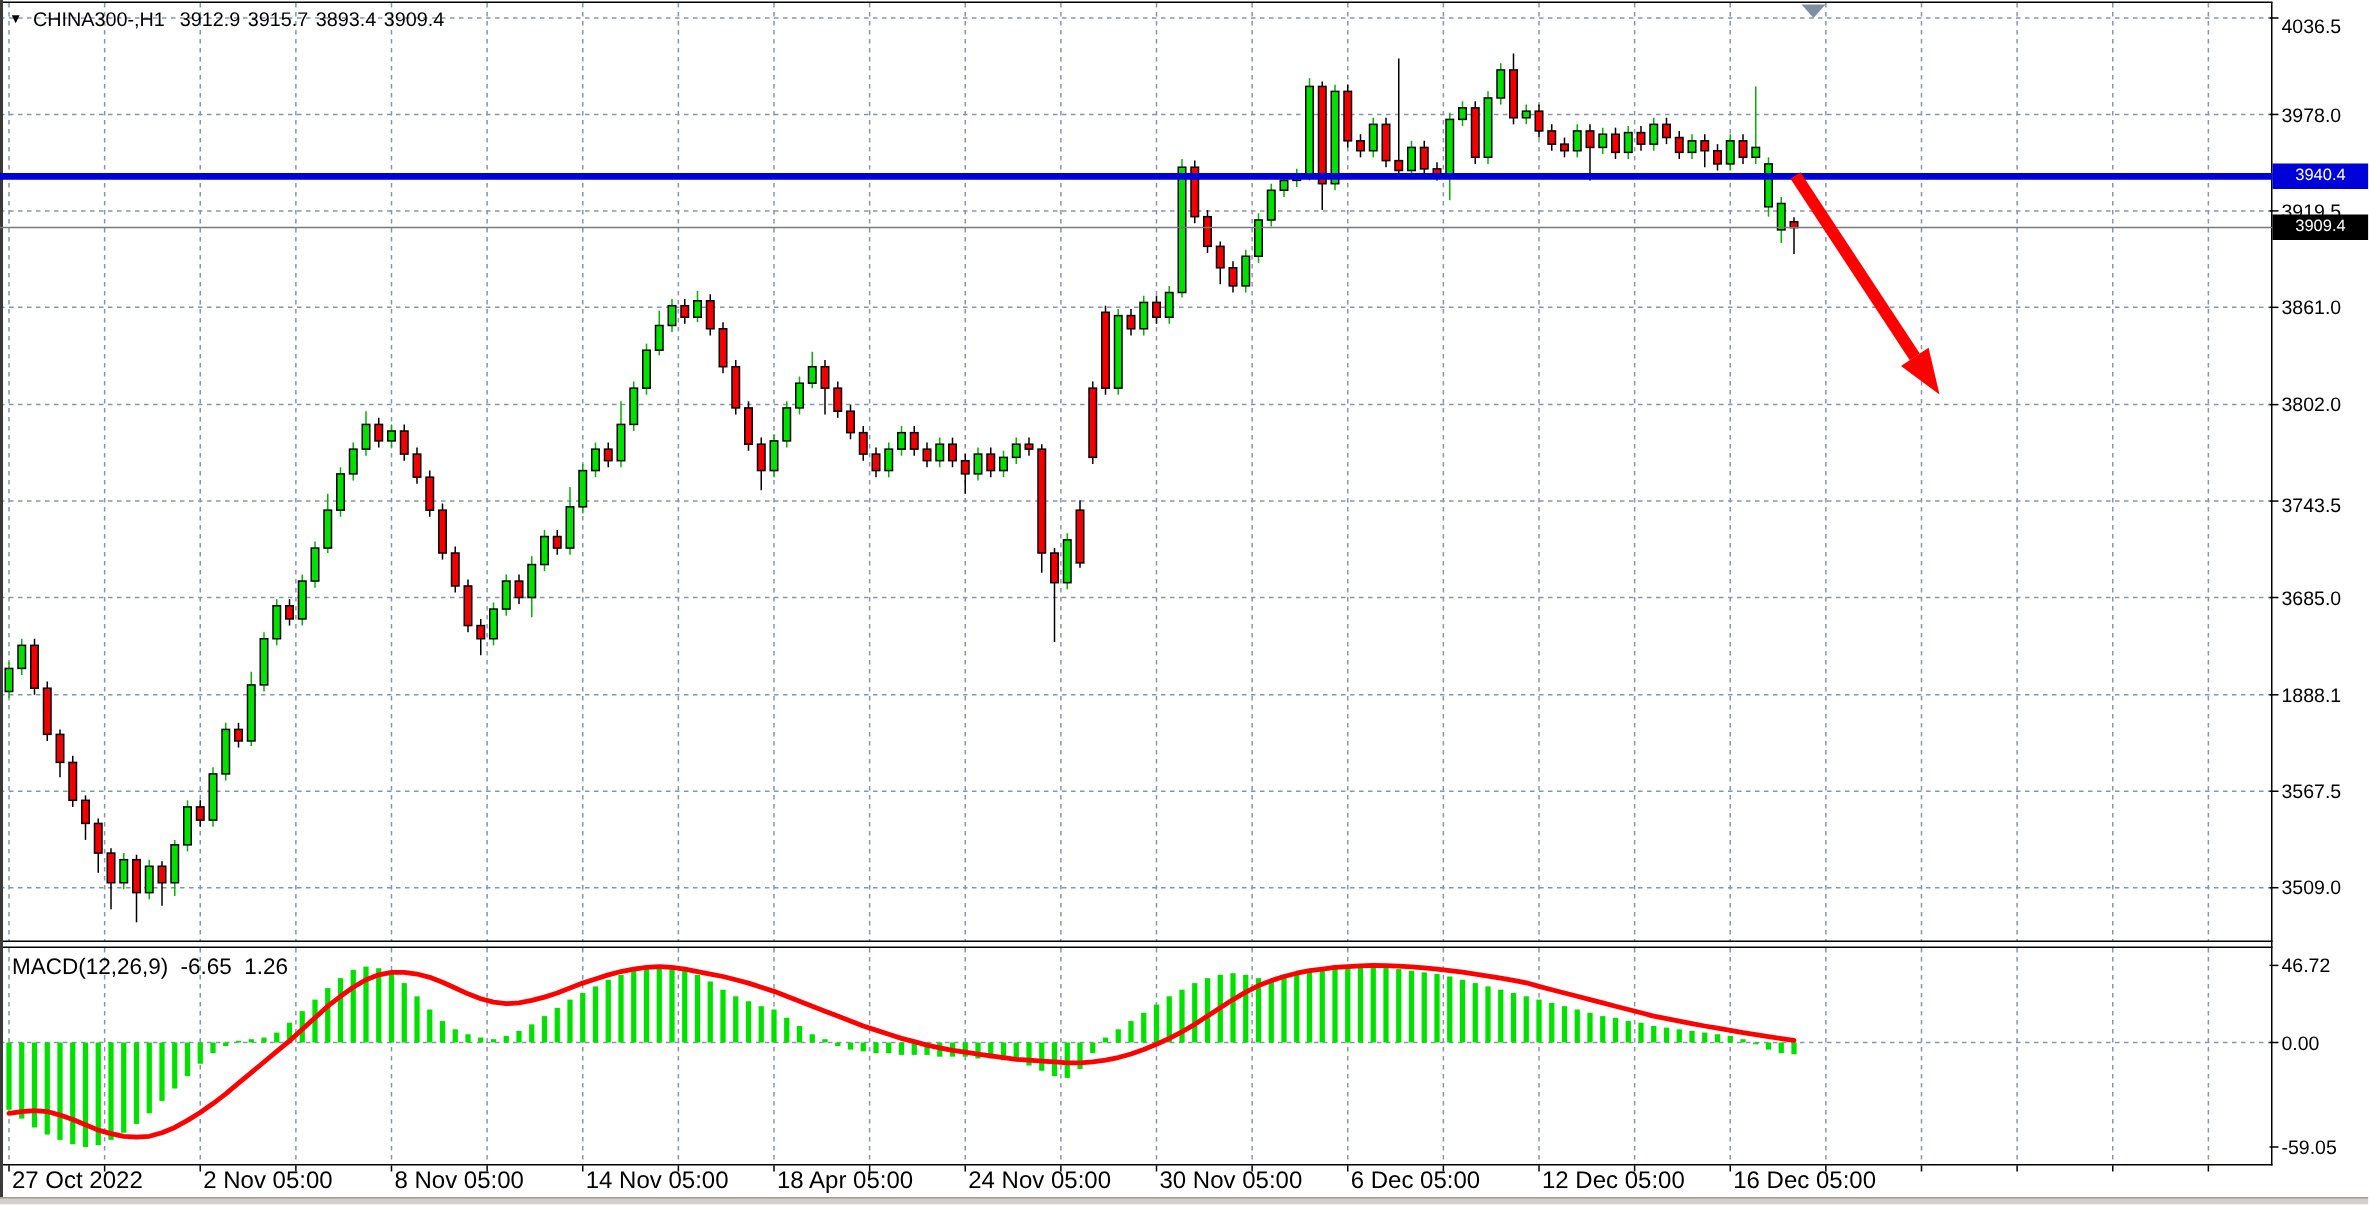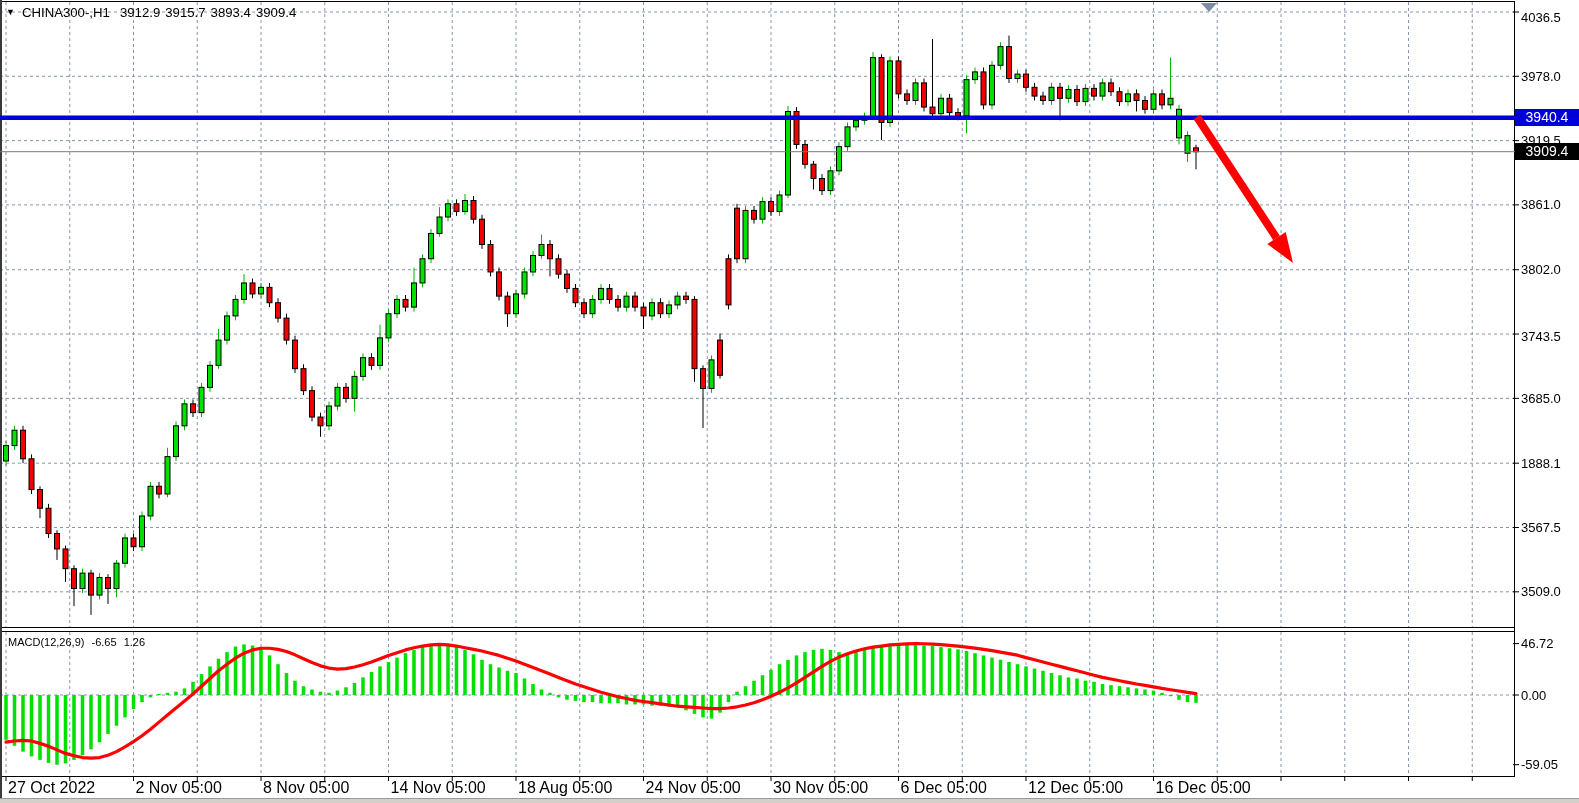--- a/index.html
+++ b/index.html
@@ -4,26 +4,26 @@
 <style>
   html,body{margin:0;padding:0;background:#fff;}
   .chart{position:relative;width:1579px;height:803px;background:#fff;overflow:hidden;
          font-family:"Liberation Sans","DejaVu Sans",sans-serif;color:#000;}
   #chart-svg{position:absolute;left:0;top:0;}
   .grid{stroke:#8696aa;stroke-width:1;stroke-dasharray:3 3;fill:none;}
   .title-row{position:absolute;left:6px;top:5px;font-size:13.2px;white-space:nowrap;z-index:5;}
   .title-row .tri{font-size:9px;margin-right:7px;position:relative;top:-2px;}
   .title-row .sym{margin-right:10px;}
   .title-row .num{margin-right:5px;}
-  .macd-row{position:absolute;left:8px;top:636px;font-size:11px;white-space:nowrap;z-index:5;}
+  .macd-row{position:absolute;left:8px;top:636px;font-size:15px;white-space:nowrap;z-index:5;}
   .macd-row span{margin-right:4px;}
   .ylab{position:absolute;left:1521px;height:15px;line-height:15px;font-size:13px;white-space:nowrap;}
   .xlab{position:absolute;top:780px;height:16px;line-height:16px;font-size:16px;white-space:nowrap;}
   .pricebox{position:absolute;left:1515px;width:64px;height:17px;line-height:17px;
-            font-size:14px;color:#fff;text-align:center;z-index:6;}
+            font-size:11px;color:#fff;text-align:center;z-index:6;}
   #hline-box{background:#0000d8;}
   #price-box{background:#000;}
   .bottom-strip{position:absolute;left:0;top:798px;width:1579px;height:5px;background:#d4d0c8;border-top:1px solid #9a9a9a;}
 </style>
 </head>
 <body>
 
 <div class="chart">
   <svg id="chart-svg" width="1579" height="803">
       <line x1="6" y1="2" x2="6" y2="628" class="grid"></line>
@@ -588,21 +588,21 @@
       <div class="ylab" style="top: 584.298px;">3509.0</div>
       <div class="ylab" style="top: 636.108px;">46.72</div>
       <div class="ylab" style="top: 687.5px;">0.00</div>
       <div class="ylab" style="top: 757.179px;">-59.05</div>
     </div>
   <div id="x-axis-labels">
       <div class="xlab" style="left: 8px;">27 Oct 2022</div>
       <div class="xlab" style="left: 135.5px;">2 Nov 05:00</div>
       <div class="xlab" style="left: 263px; text-align: right;">8 Nov 05:00</div>
       <div class="xlab" style="left: 390.5px;">14 Nov 05:00</div>
-      <div class="xlab" style="left: 518px;">18 Aug 05:00</div>
+      <div class="xlab" style="left: 518px;">18 Apr 05:00</div>
       <div class="xlab" style="left: 645.5px;">24 Nov 05:00</div>
       <div class="xlab" style="left: 773px;">30 Nov 05:00</div>
       <div class="xlab" style="left: 900.5px;">6 Dec 05:00</div>
       <div class="xlab" style="left: 1028px;">12 Dec 05:00</div>
       <div class="xlab" style="left: 1155.5px;">16 Dec 05:00</div>
     </div>
 
   <div id="hline-box" class="pricebox" style="top: 109.128px;">3940.4</div>
   <div id="price-box" class="pricebox" style="top: 143.201px;">3909.4</div>
 

